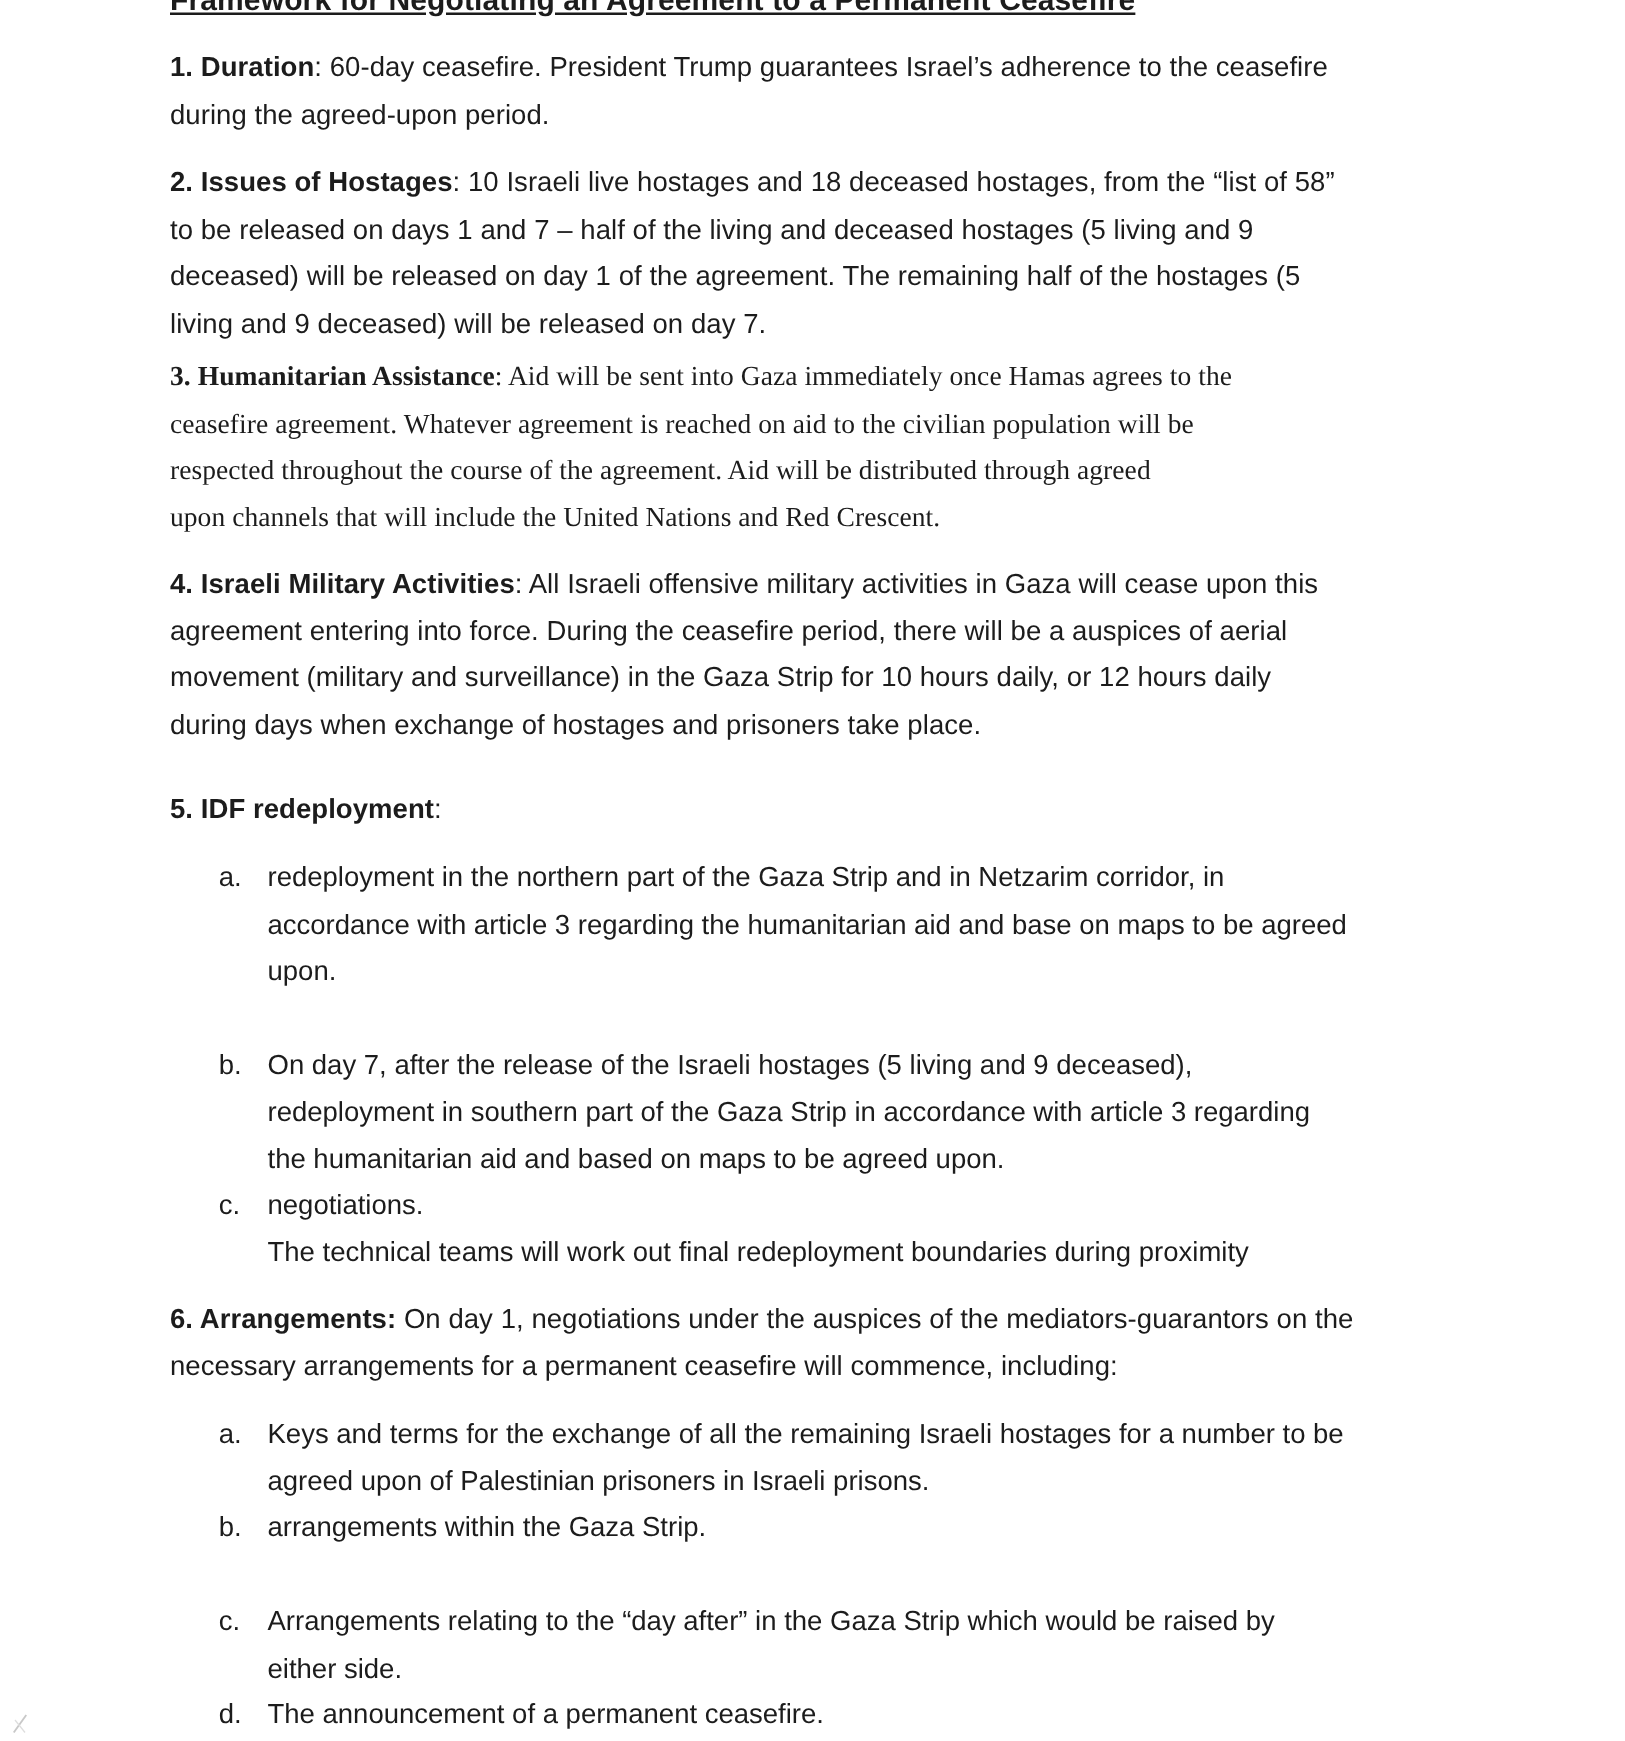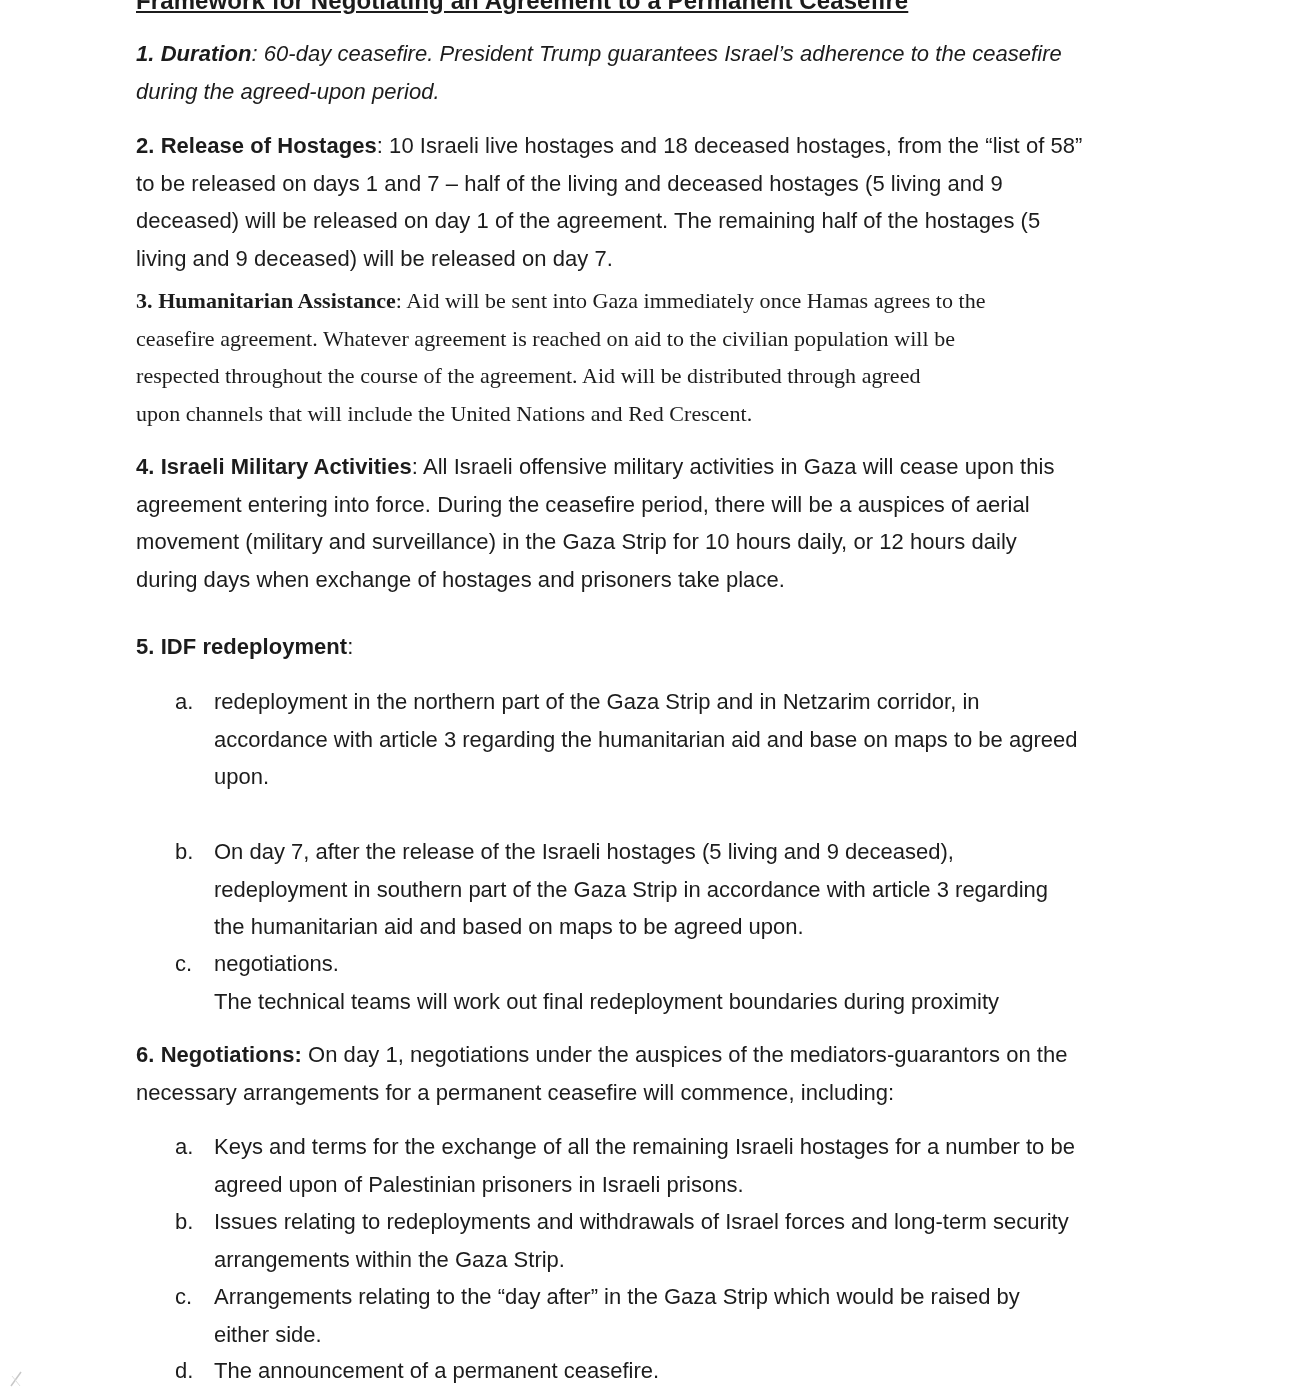--- a/index.html
+++ b/index.html
@@ -29,27 +29,27 @@
     position: absolute; left: 8px; top: 1368px; width: 16px; height: 20px;
   }
 </style>
 </head>
 <body>
 
 <div>
 
   <div class="title">Framework for Negotiating an Agreement to a Permanent Ceasefire</div>
 
-  <div class="sec" style="top:35px;font-style:italic;">
+  <div class="sec" style="top:35px;">
     <span class="line"><b><span>1.</span> <span>Duration</span></b><span>: 60-day ceasefire. President Trump guarantees Israel’s adherence to the ceasefire</span></span>
     <span class="line">during the agreed-upon period.</span>
   </div>
 
   <div class="sec" style="top:127px;">
-    <span class="line"><b><span>2.</span> <span>Release of Hostages</span></b><span>: 10 Israeli live hostages and 18 deceased hostages, from the “list of 58”</span></span>
+    <span class="line"><b><span>2.</span> <span>Issues of Hostages</span></b><span>: 10 Israeli live hostages and 18 deceased hostages, from the “list of 58”</span></span>
     <span class="line">to be released on days 1 and 7 – half of the living and deceased hostages (5 living and 9</span>
     <span class="line">deceased) will be released on day 1 of the agreement.  The remaining half of the hostages (5</span>
     <span class="line">living and 9 deceased) will be released on day 7.</span>
   </div>
 
   <div class="sec" style="top:282px;font-family:Liberation Serif, serif;">
     <span class="line"><b><span>3.</span> <span>Humanitarian Assistance</span></b><span>: Aid will be sent into Gaza immediately once Hamas agrees to the</span></span>
     <span class="line">ceasefire agreement.  Whatever agreement is reached on aid to the civilian population will be</span>
     <span class="line">respected throughout the course of the agreement.  Aid will be distributed through agreed</span>
     <span class="line">upon channels that will include the United Nations and Red Crescent.</span>
@@ -86,36 +86,35 @@
 
   <div class="item" style="top:945px;">
     <span class="lbl">c.</span>
     <div class="txt">
       <span class="line">negotiations.</span>
       <span class="line">The technical teams will work out final redeployment boundaries during proximity</span>
     </div>
   </div>
 
   <div class="sec" style="top:1036px;">
-    <span class="line"><b><span>6.</span> <span>Negotiations:</span></b><span> On day 1, negotiations under the auspices of the mediators-guarantors on the</span></span>
+    <span class="line"><b><span>6.</span> <span>Arrangements:</span></b><span> On day 1, negotiations under the auspices of the mediators-guarantors on the</span></span>
     <span class="line">necessary arrangements for a permanent ceasefire will commence, including:</span>
   </div>
 
   <div class="item" style="top:1128px;">
     <span class="lbl">a.</span>
     <div class="txt">
       <span class="line">Keys and terms for the exchange of all the remaining Israeli hostages for a number to be</span>
       <span class="line">agreed upon of Palestinian prisoners in Israeli prisons.</span>
     </div>
   </div>
 
   <div class="item" style="top:1203px;">
     <span class="lbl">b.</span>
     <div class="txt">
-      <span class="line">Issues relating to redeployments and withdrawals of Israel forces and long-term security</span>
       <span class="line">arrangements within the Gaza Strip.</span>
     </div>
   </div>
 
   <div class="item" style="top:1278px;">
     <span class="lbl">c.</span>
     <div class="txt">
       <span class="line">Arrangements relating to the “day after” in the Gaza Strip which would be raised by</span>
       <span class="line">either side.</span>
     </div>

